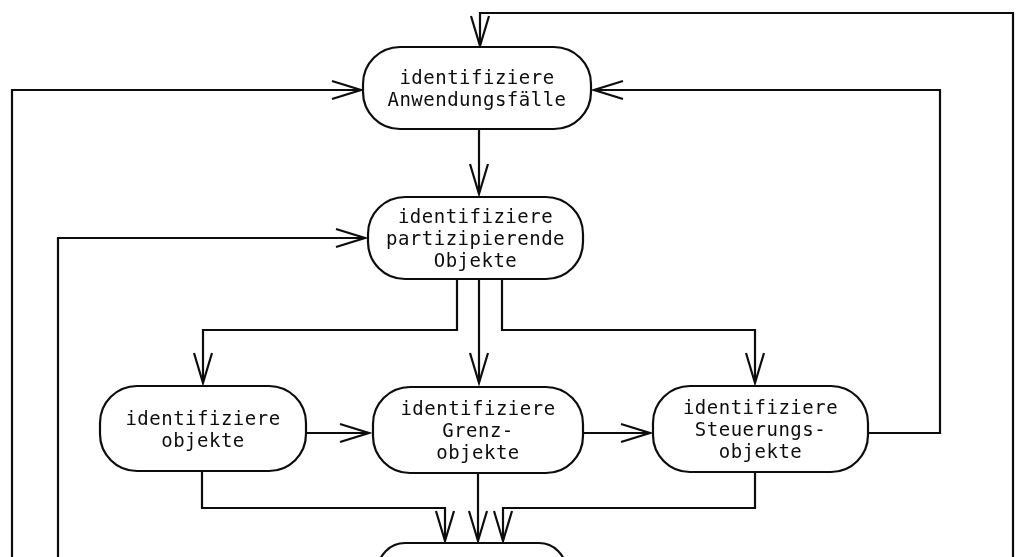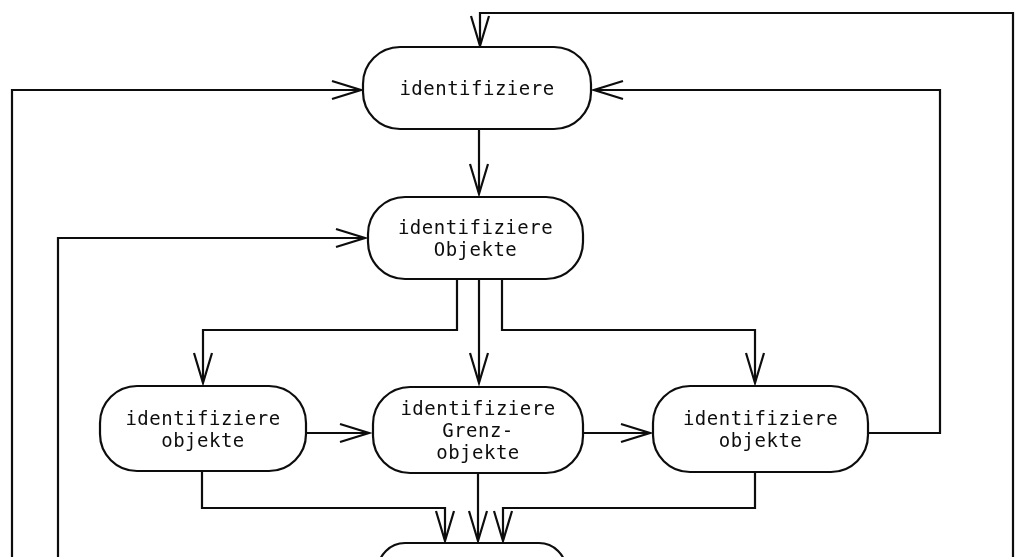--- a/index.html
+++ b/index.html
@@ -107,36 +107,39 @@
     <rect x="363" y="47" width="228" height="82" rx="37" ry="37"></rect>
     <rect x="368" y="197" width="215" height="82" rx="37" ry="37"></rect>
     <rect x="100" y="386" width="206" height="85" rx="37" ry="37"></rect>
     <rect x="373" y="387" width="210" height="86" rx="37" ry="37"></rect>
     <rect x="653" y="386" width="215" height="86" rx="37" ry="37"></rect>
     <rect x="378" y="543" width="188" height="80" rx="27" ry="27"></rect>
   </svg>
 
   <div class="label" style="left:363px; top:47px; width:228px; height:82px;">
     <span>identifiziere</span>
+    <span>Anwendungsfälle</span>
   </div>
 
   <div class="label" style="left:368px; top:197px; width:215px; height:82px;">
     <span>identifiziere</span>
+    <span>partizipierende</span>
     <span>Objekte</span>
   </div>
 
   <div class="label" style="left:100px; top:386px; width:206px; height:85px;">
     <span>identifiziere</span>
     <span>objekte</span>
   </div>
 
   <div class="label" style="left:373px; top:387px; width:210px; height:86px;">
     <span>identifiziere</span>
     <span>Grenz-</span>
     <span>objekte</span>
   </div>
 
   <div class="label" style="left:653px; top:386px; width:215px; height:86px;">
     <span>identifiziere</span>
+    <span>Steuerungs-</span>
     <span>objekte</span>
   </div>
 
 </div>
 
 </body></html>

